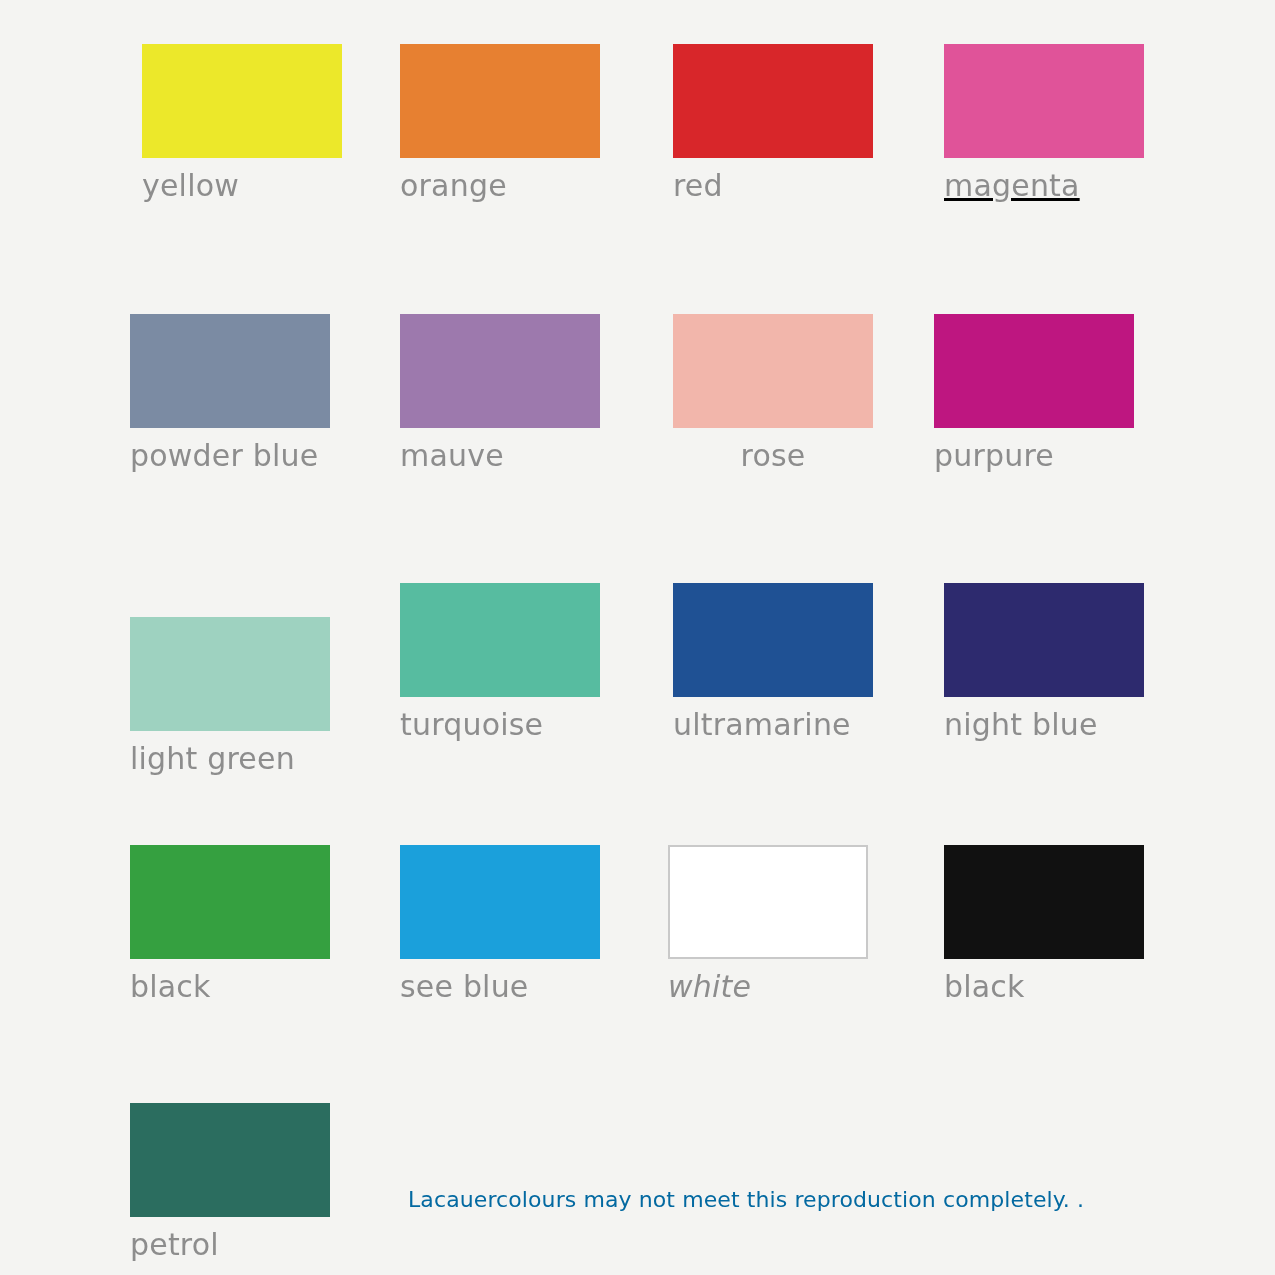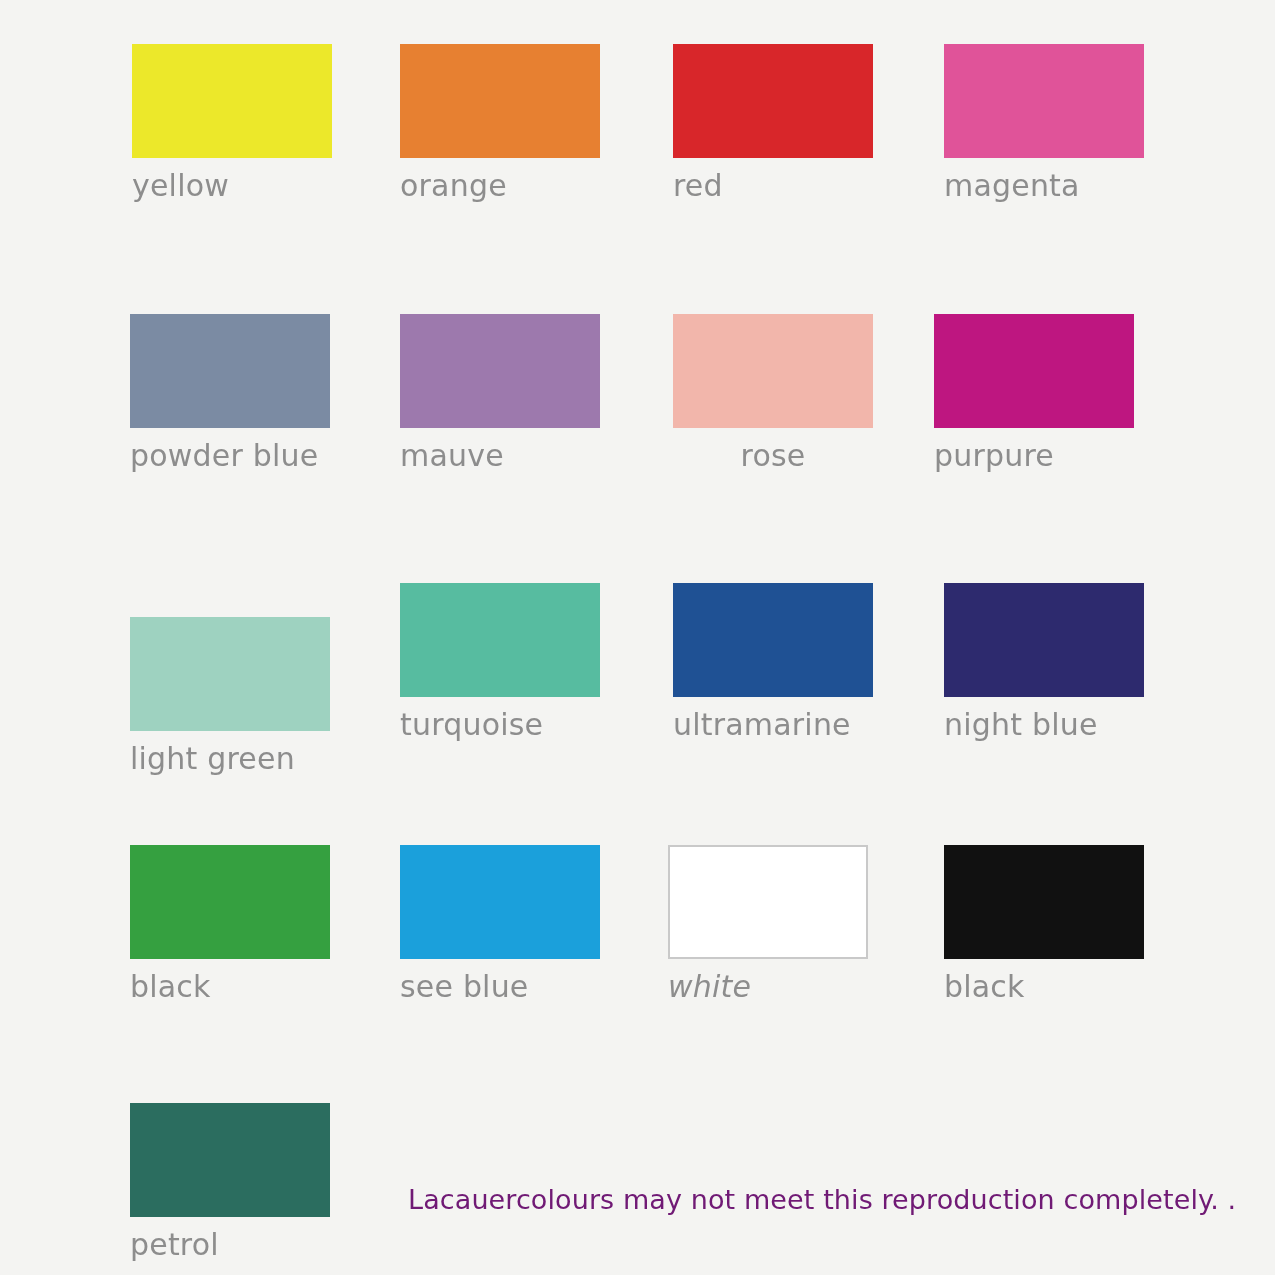--- a/index.html
+++ b/index.html
@@ -35,45 +35,45 @@
     margin-top: 11px;
     font-size: 30px;
     line-height: 34px;
     letter-spacing: 0.2px;
     color: #8d8d8d;
     white-space: nowrap;
     font-weight: 400;
   }
   .footnote {
     position: absolute;
-    font-size: 27px;
+    font-size: 22px;
     line-height: 30px;
-    color: #701a75;
+    color: #0369a1;
     white-space: nowrap;
     letter-spacing: 0.1px;
   }
 </style>
 </head>
 <body style="background: rgb(244, 244, 242);">
 
 <div id="chart">
   <div class="footnote" style="left:408px; top:1185px;">Lacauercolours may not meet this reproduction completely. .</div>
-<div class="swatch-cell" style="left: 120px; top: 44px; padding-left: 12px;">
+<div class="swatch-cell" style="left: 130px; top: 44px; padding-left: 12px;">
       <div class="swatch" style="background: rgb(236, 232, 42);"></div>
       <div class="swatch-label" style="color: rgb(141, 141, 141);">yellow</div>
     </div>
     <div class="swatch-cell" style="left: 400px; top: 44px;">
       <div class="swatch" style="background: rgb(231, 128, 49);"></div>
       <div class="swatch-label" style="color: rgb(141, 141, 141);">orange</div>
     </div>
     <div class="swatch-cell" style="left: 673px; top: 44px;">
       <div class="swatch" style="background: rgb(216, 38, 42);"></div>
       <div class="swatch-label" style="color: rgb(141, 141, 141);">red</div>
     </div>
-    <div class="swatch-cell" style="left: 944px; top: 44px;">
+    <div class="swatch-cell" style="left: 944px; top: 44px; text-decoration: underline;">
       <div class="swatch" style="background: rgb(224, 83, 153);"></div>
       <div class="swatch-label" style="color: rgb(141, 141, 141);">magenta</div>
     </div>
     <div class="swatch-cell" style="left: 130px; top: 314px;">
       <div class="swatch" style="background: rgb(123, 139, 163);"></div>
       <div class="swatch-label" style="color: rgb(141, 141, 141);">powder blue</div>
     </div>
     <div class="swatch-cell" style="left: 400px; top: 314px;">
       <div class="swatch" style="background: rgb(157, 121, 173);"></div>
       <div class="swatch-label" style="color: rgb(141, 141, 141);">mauve</div>

